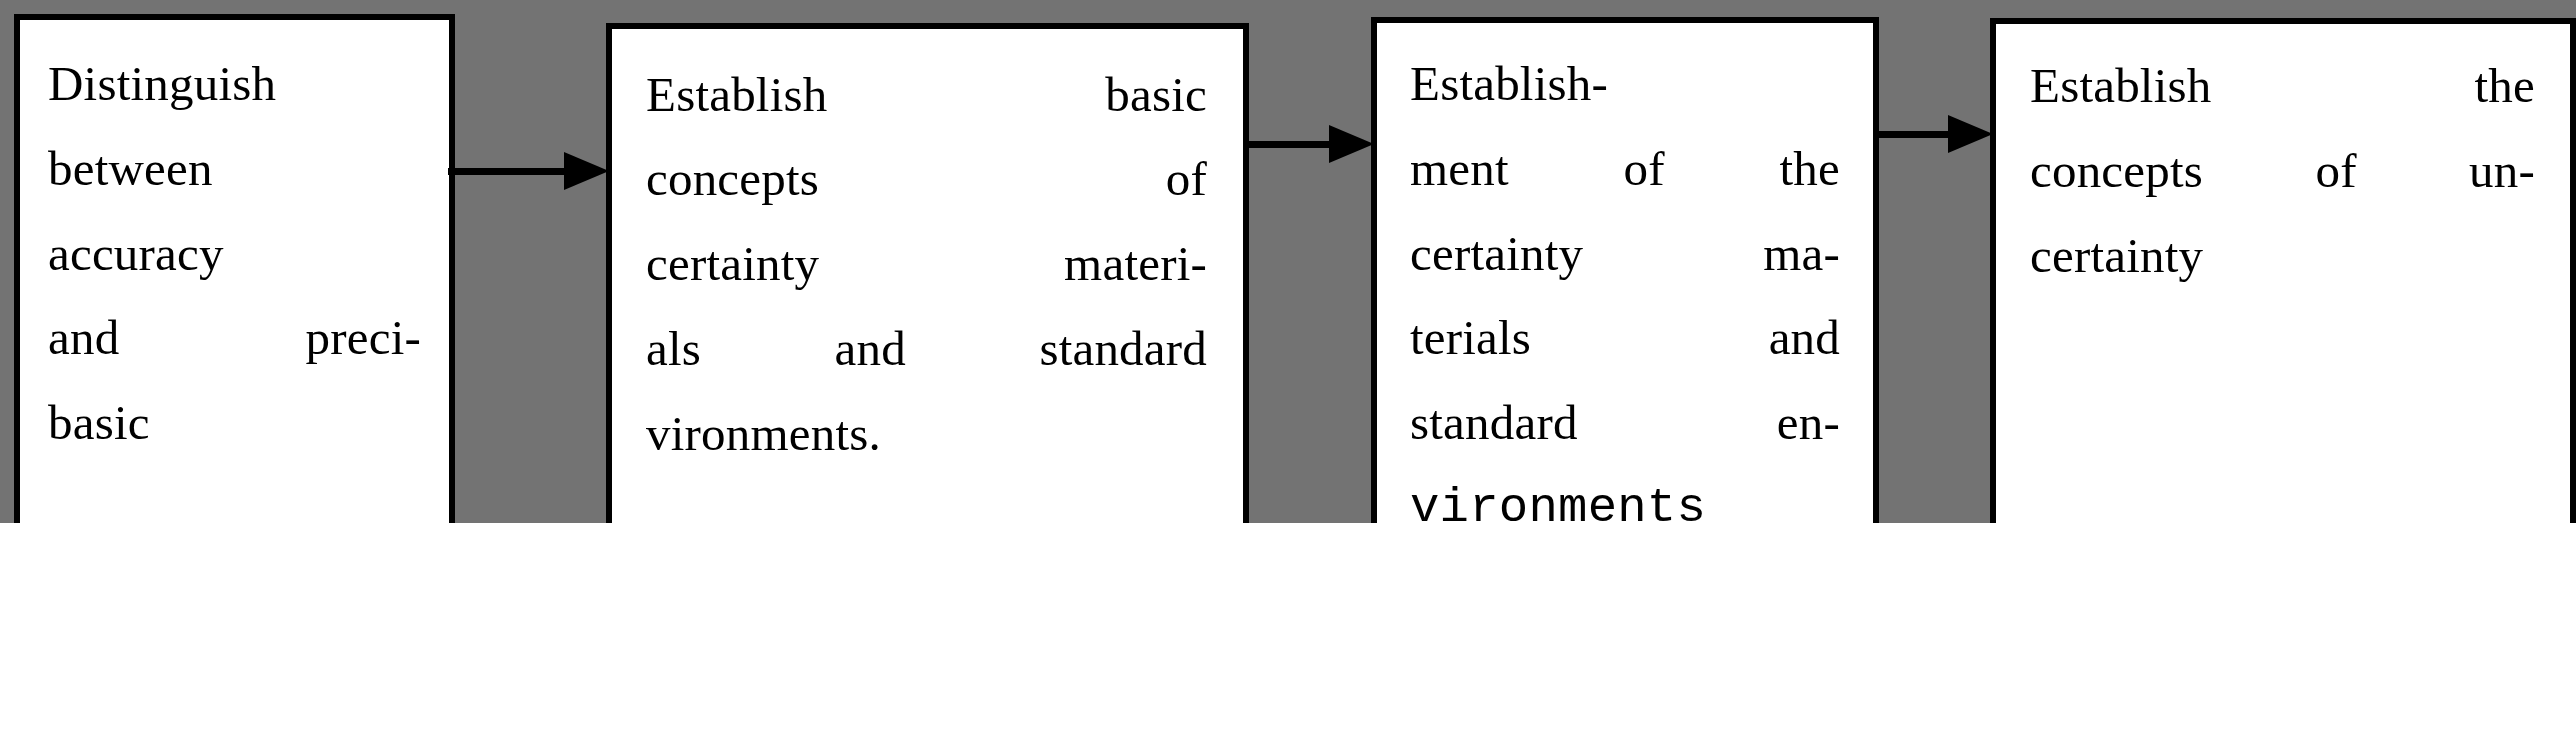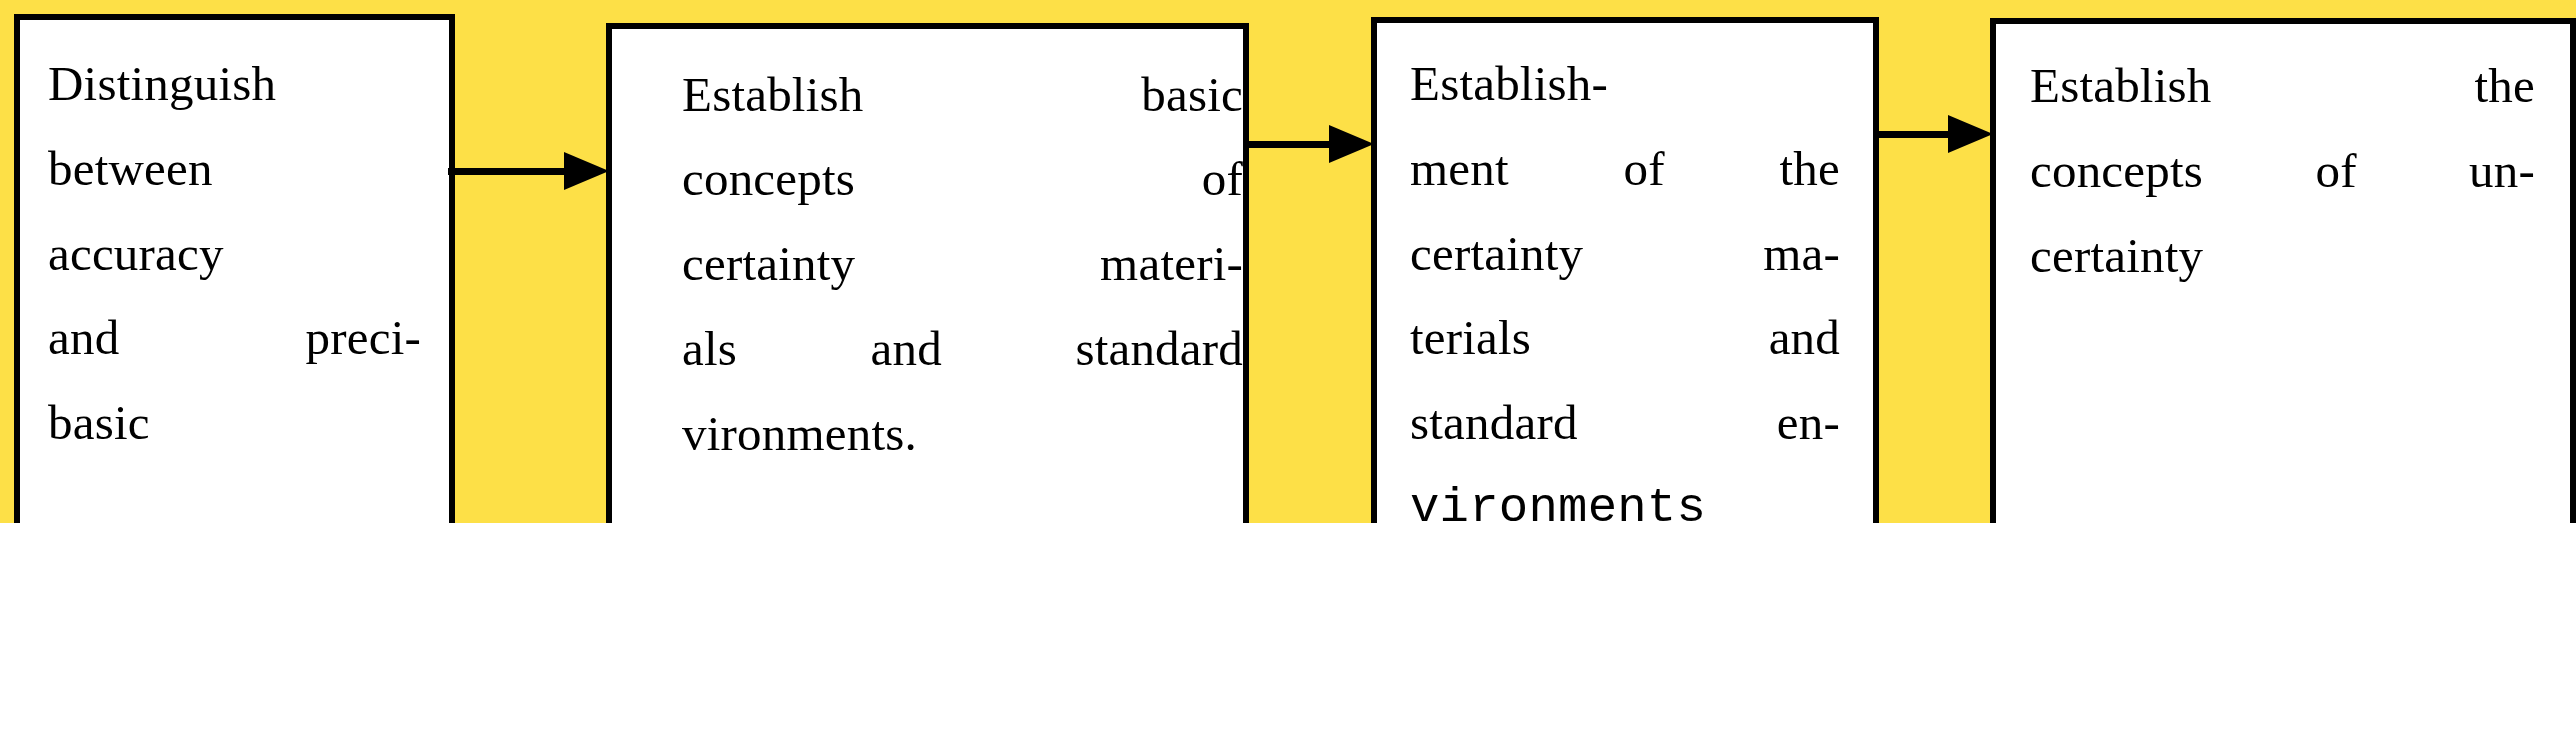--- a/index.html
+++ b/index.html
@@ -4,21 +4,21 @@
 <style>
   html, body {
     margin: 0;
     padding: 0;
     background: #ffffff;
   }
   #canvas {
     position: relative;
     width: 2576px;
     height: 523px;
-    background: #fde047;
+    background: #737373;
     overflow: hidden;
     font-family: "Liberation Serif", "DejaVu Serif", serif;
   }
   .flow-box {
     position: absolute;
     box-sizing: border-box;
     border: 6.3px solid #000000;
     background: #ffffff;
   }
   .flow-box-text {
@@ -38,21 +38,21 @@
   .flow-box-text .lastline {
     text-align-last: left;
   }
   
   #box-1 { left: 14px;   top: 14px;  width: 441px; height: 606px; }
   #box-2 { left: 606px;  top: 23px;  width: 643px; height: 665px; }
   #box-3 { left: 1371px; top: 17px;  width: 508px; height: 703px; }
   #box-4 { left: 1990px; top: 18px;  width: 586px; height: 602px; }
 
   #box-1 .flow-box-text { left: 28px; right: 28px; top: 22px; width: 373px; }
-  #box-2 .flow-box-text { left: 34px; right: 34px; top: 23.5px; width: 561px; margin-left: 36px; }
+  #box-2 .flow-box-text { left: 34px; right: 34px; top: 23.5px; width: 561px; }
   #box-3 .flow-box-text { left: 33px; right: 33px; top: 19px; width: 430px; }
   #box-4 .flow-box-text { left: 34px; right: 34px; top: 20.4px; width: 505px; font-family: Liberation Serif, serif; }
 
   
   .arrow {
     position: absolute;
     height: 0;
   }
   .arrow-shaft {
     position: absolute;

